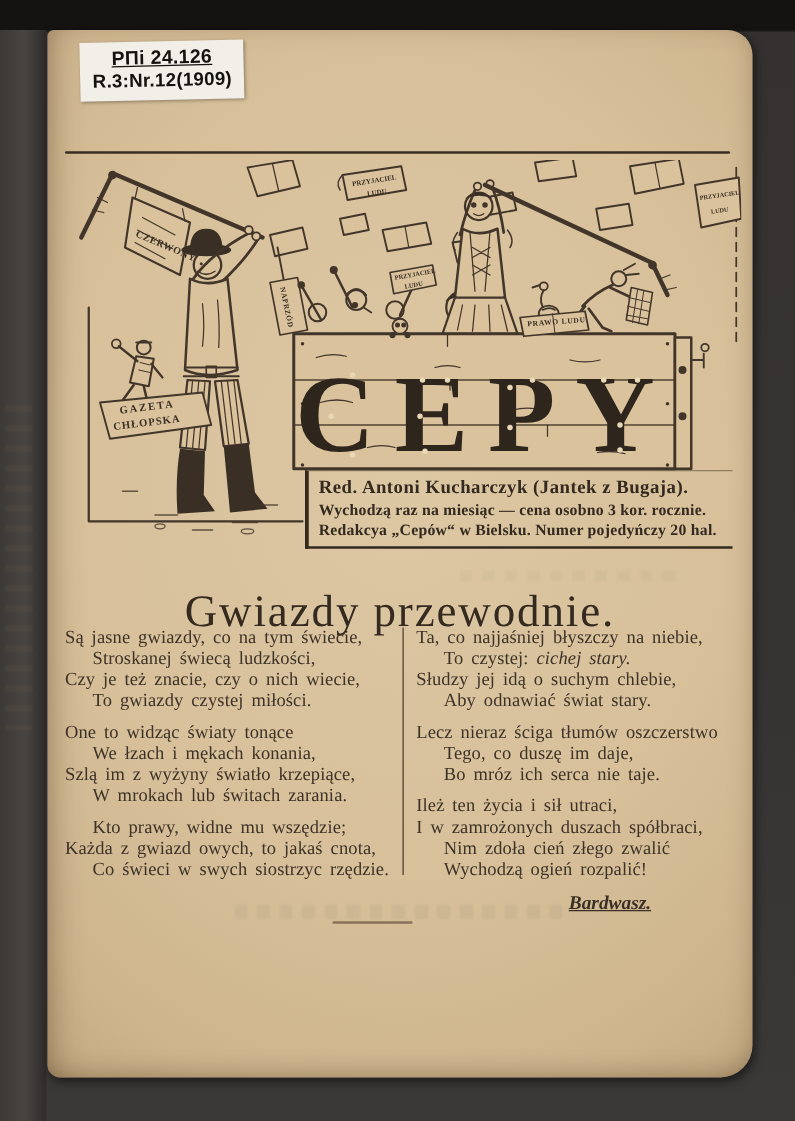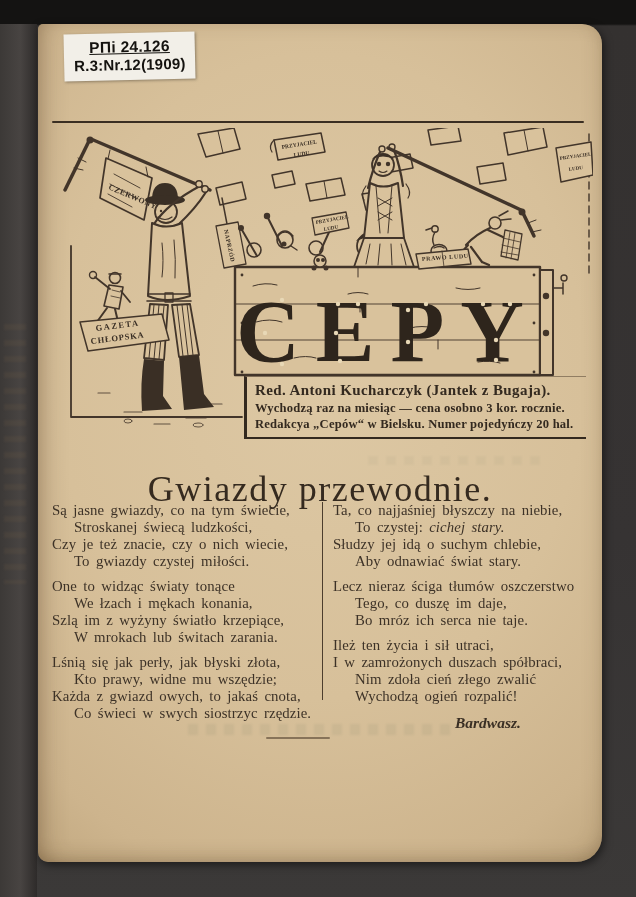--- a/index.html
+++ b/index.html
@@ -42,21 +42,21 @@
   
   .title{position:absolute;left:0;right:0;top:420px;text-align:center;font-size:36px;font-weight:400;
          letter-spacing:1.5px;color:#352a1f;}
   .poem{position:absolute;left:14px;right:12px;top:478px;display:flex;font-size:14.8px;line-height:17px;
         letter-spacing:.1px;word-spacing:2.5px;color:#3d3227;}
   .poem .col{width:266px;}
   .poem .col.rcol{flex:1;}
   .col-divider{width:1px;height:198px;background:#4c3d2d;margin:0 10px 0 4px;}
   .stanza{margin-bottom:8px;}
   .pline.indent{padding-left:22px;}
-  .signature{position:absolute;left:417px;top:690px;font-size:15.5px;font-style:italic;font-weight:bold;color:#3a2f24;}
+  .signature{position:absolute;left:417px;top:690px;font-size:15.5px;font-style:italic;font-weight:bold;color:#3a2f24;text-decoration:underline;}
   .end-rule{position:absolute;left:228px;top:713px;width:64px;height:2px;background:#79664d;opacity:.85;border-radius:1px;}
   
   .ghost{position:absolute;pointer-events:none;filter:blur(1px);opacity:.10;
          background:repeating-linear-gradient(90deg,rgba(70,90,70,.7) 0 10px,transparent 10px 18px);}
   .g1{left:150px;top:700px;width:270px;height:11px;}
   .g2{left:330px;top:432px;width:180px;height:9px;opacity:.06;}
 </style>
 </head>
 <body>
 
@@ -303,21 +303,20 @@
             <div class="pline">Czy je też znacie, czy o nich wiecie,</div>
             <div class="pline indent">To gwiazdy czystej miłości.</div>
           </div>
           <div class="stanza">
             <div class="pline">One to widząc światy tonące</div>
             <div class="pline indent">We łzach i mękach konania,</div>
             <div class="pline">Szlą im z wyżyny światło krzepiące,</div>
             <div class="pline indent">W mrokach lub świtach zarania.</div>
           </div>
           <div class="stanza">
-            <div class="pline">Lśnią się jak perły, jak błyski złota,</div>
             <div class="pline indent">Kto prawy, widne mu wszędzie;</div>
             <div class="pline">Każda z gwiazd owych, to jakaś cnota,</div>
             <div class="pline indent">Co świeci w swych siostrzyc rzędzie.</div>
           </div>
         </div>
       <div class="col-divider"></div>
       <div class="col rcol">
           <div class="stanza">
             <div class="pline">Ta, co najjaśniej błyszczy na niebie,</div>
             <div class="pline indent"><span>To czystej: </span><em>cichej stary.</em></div>

